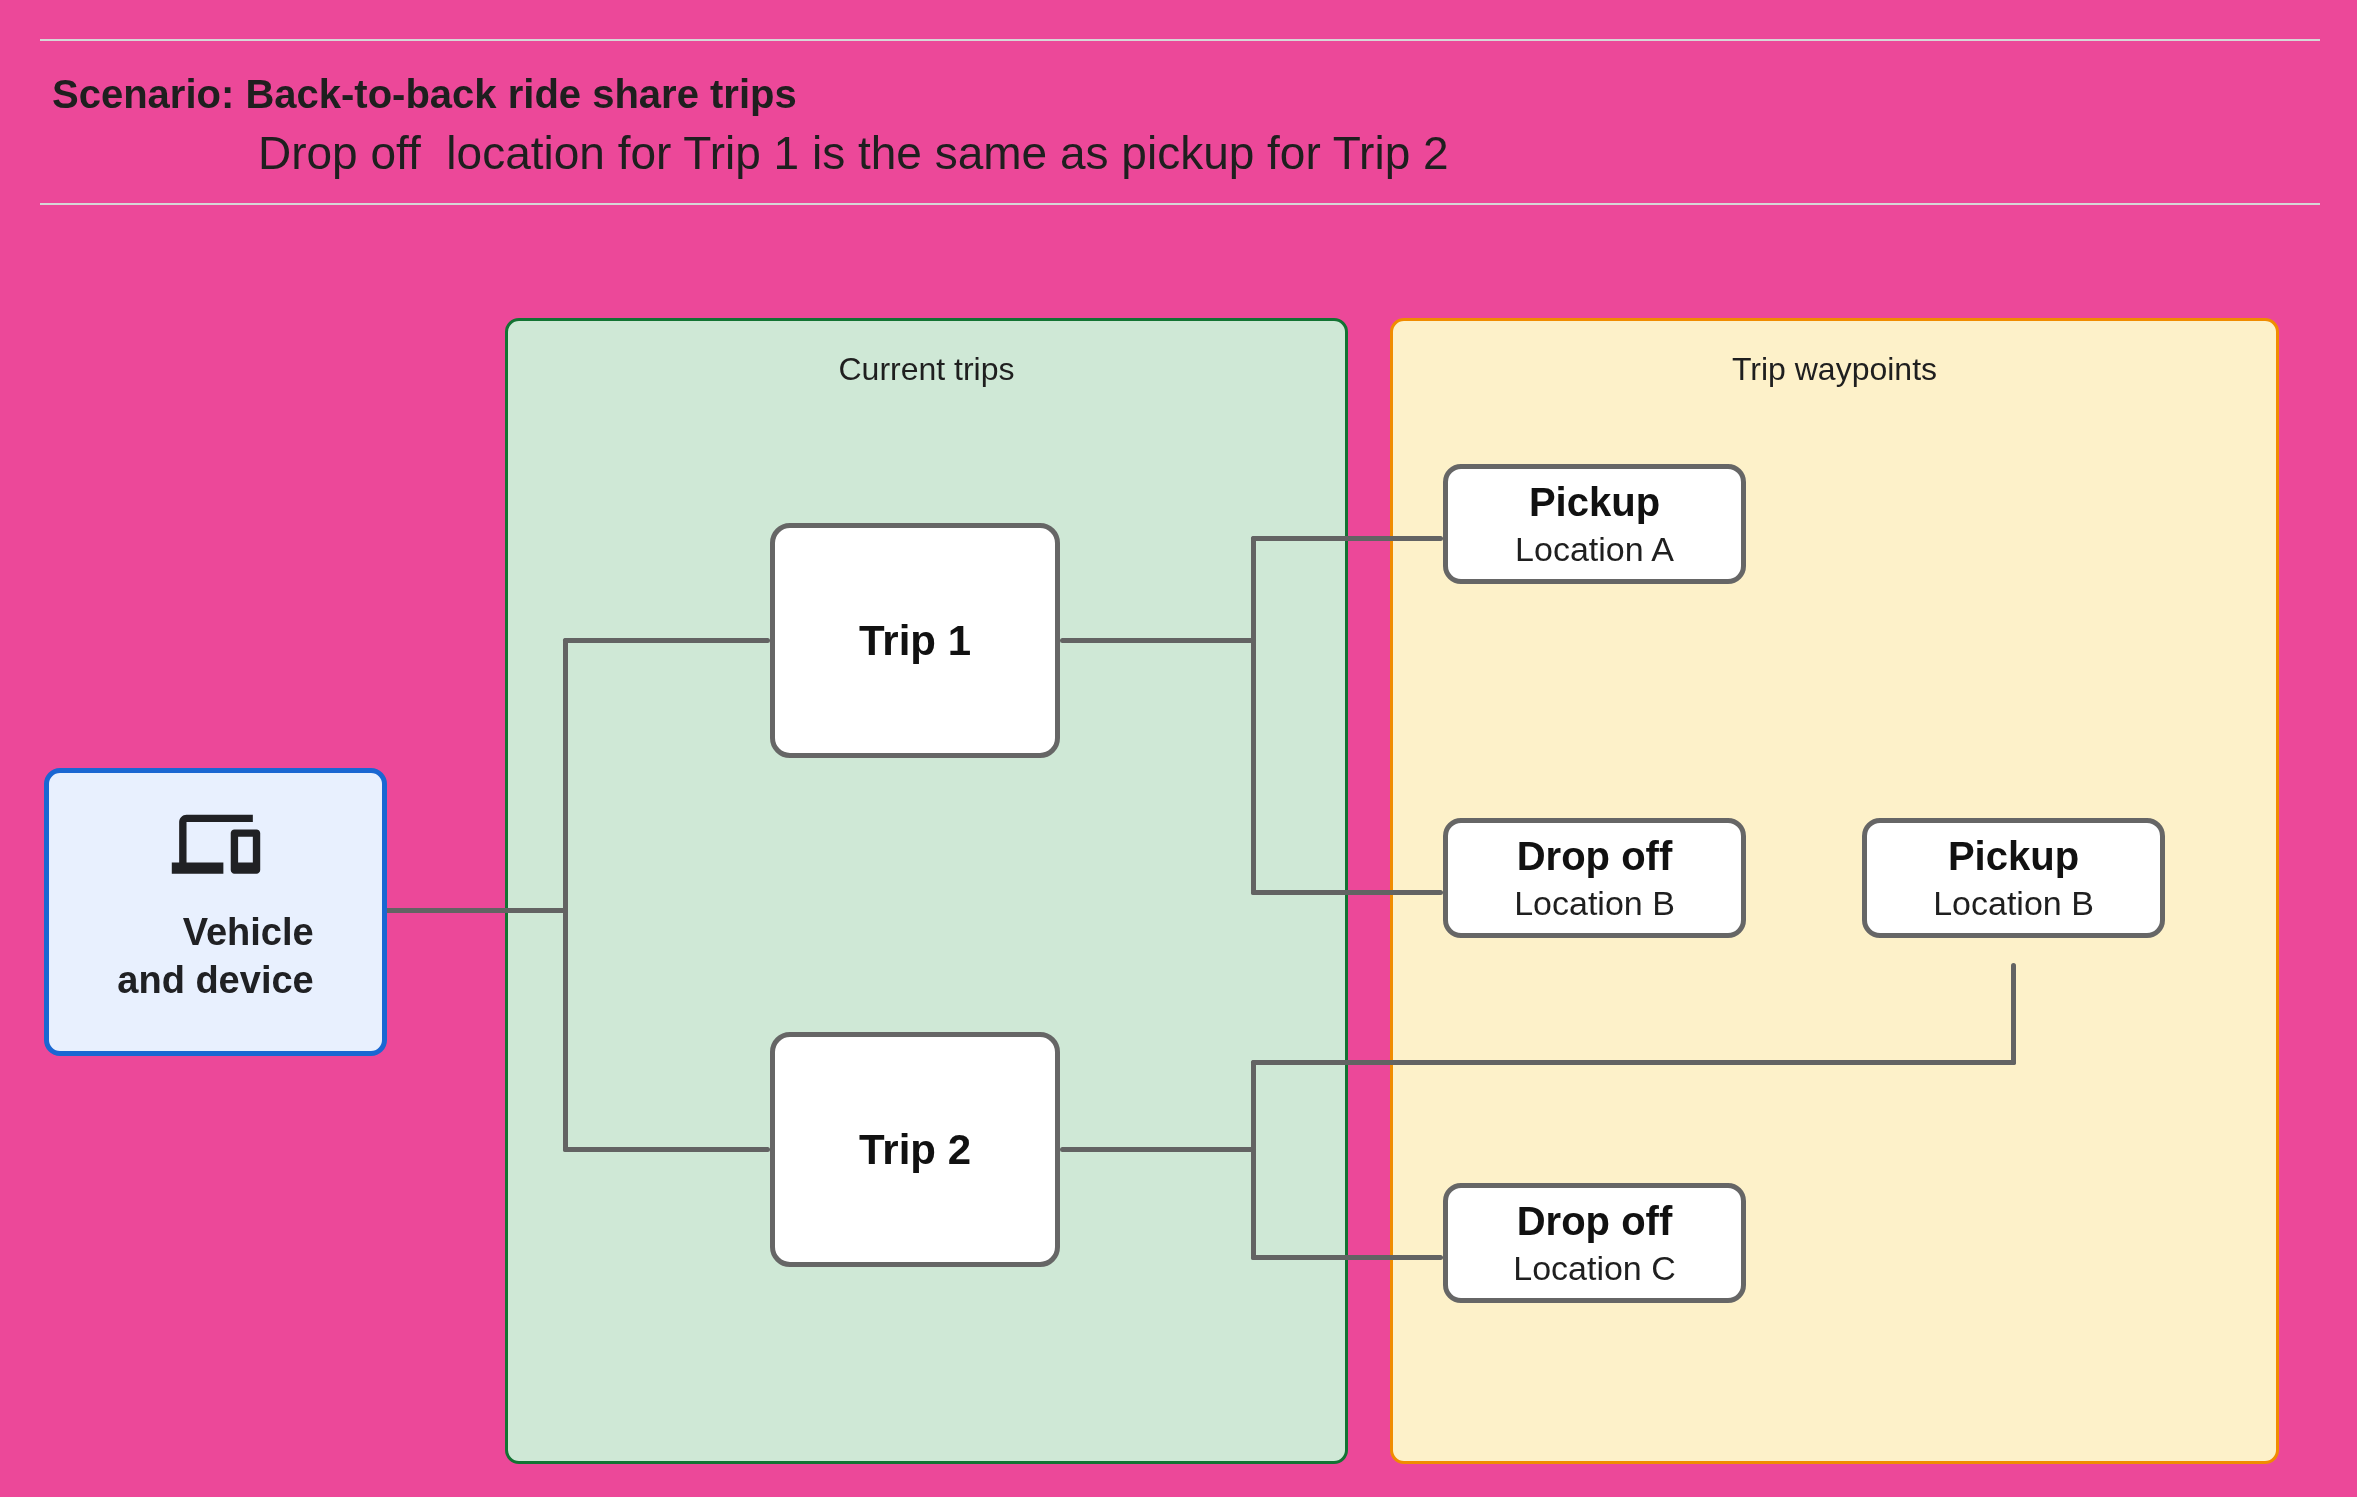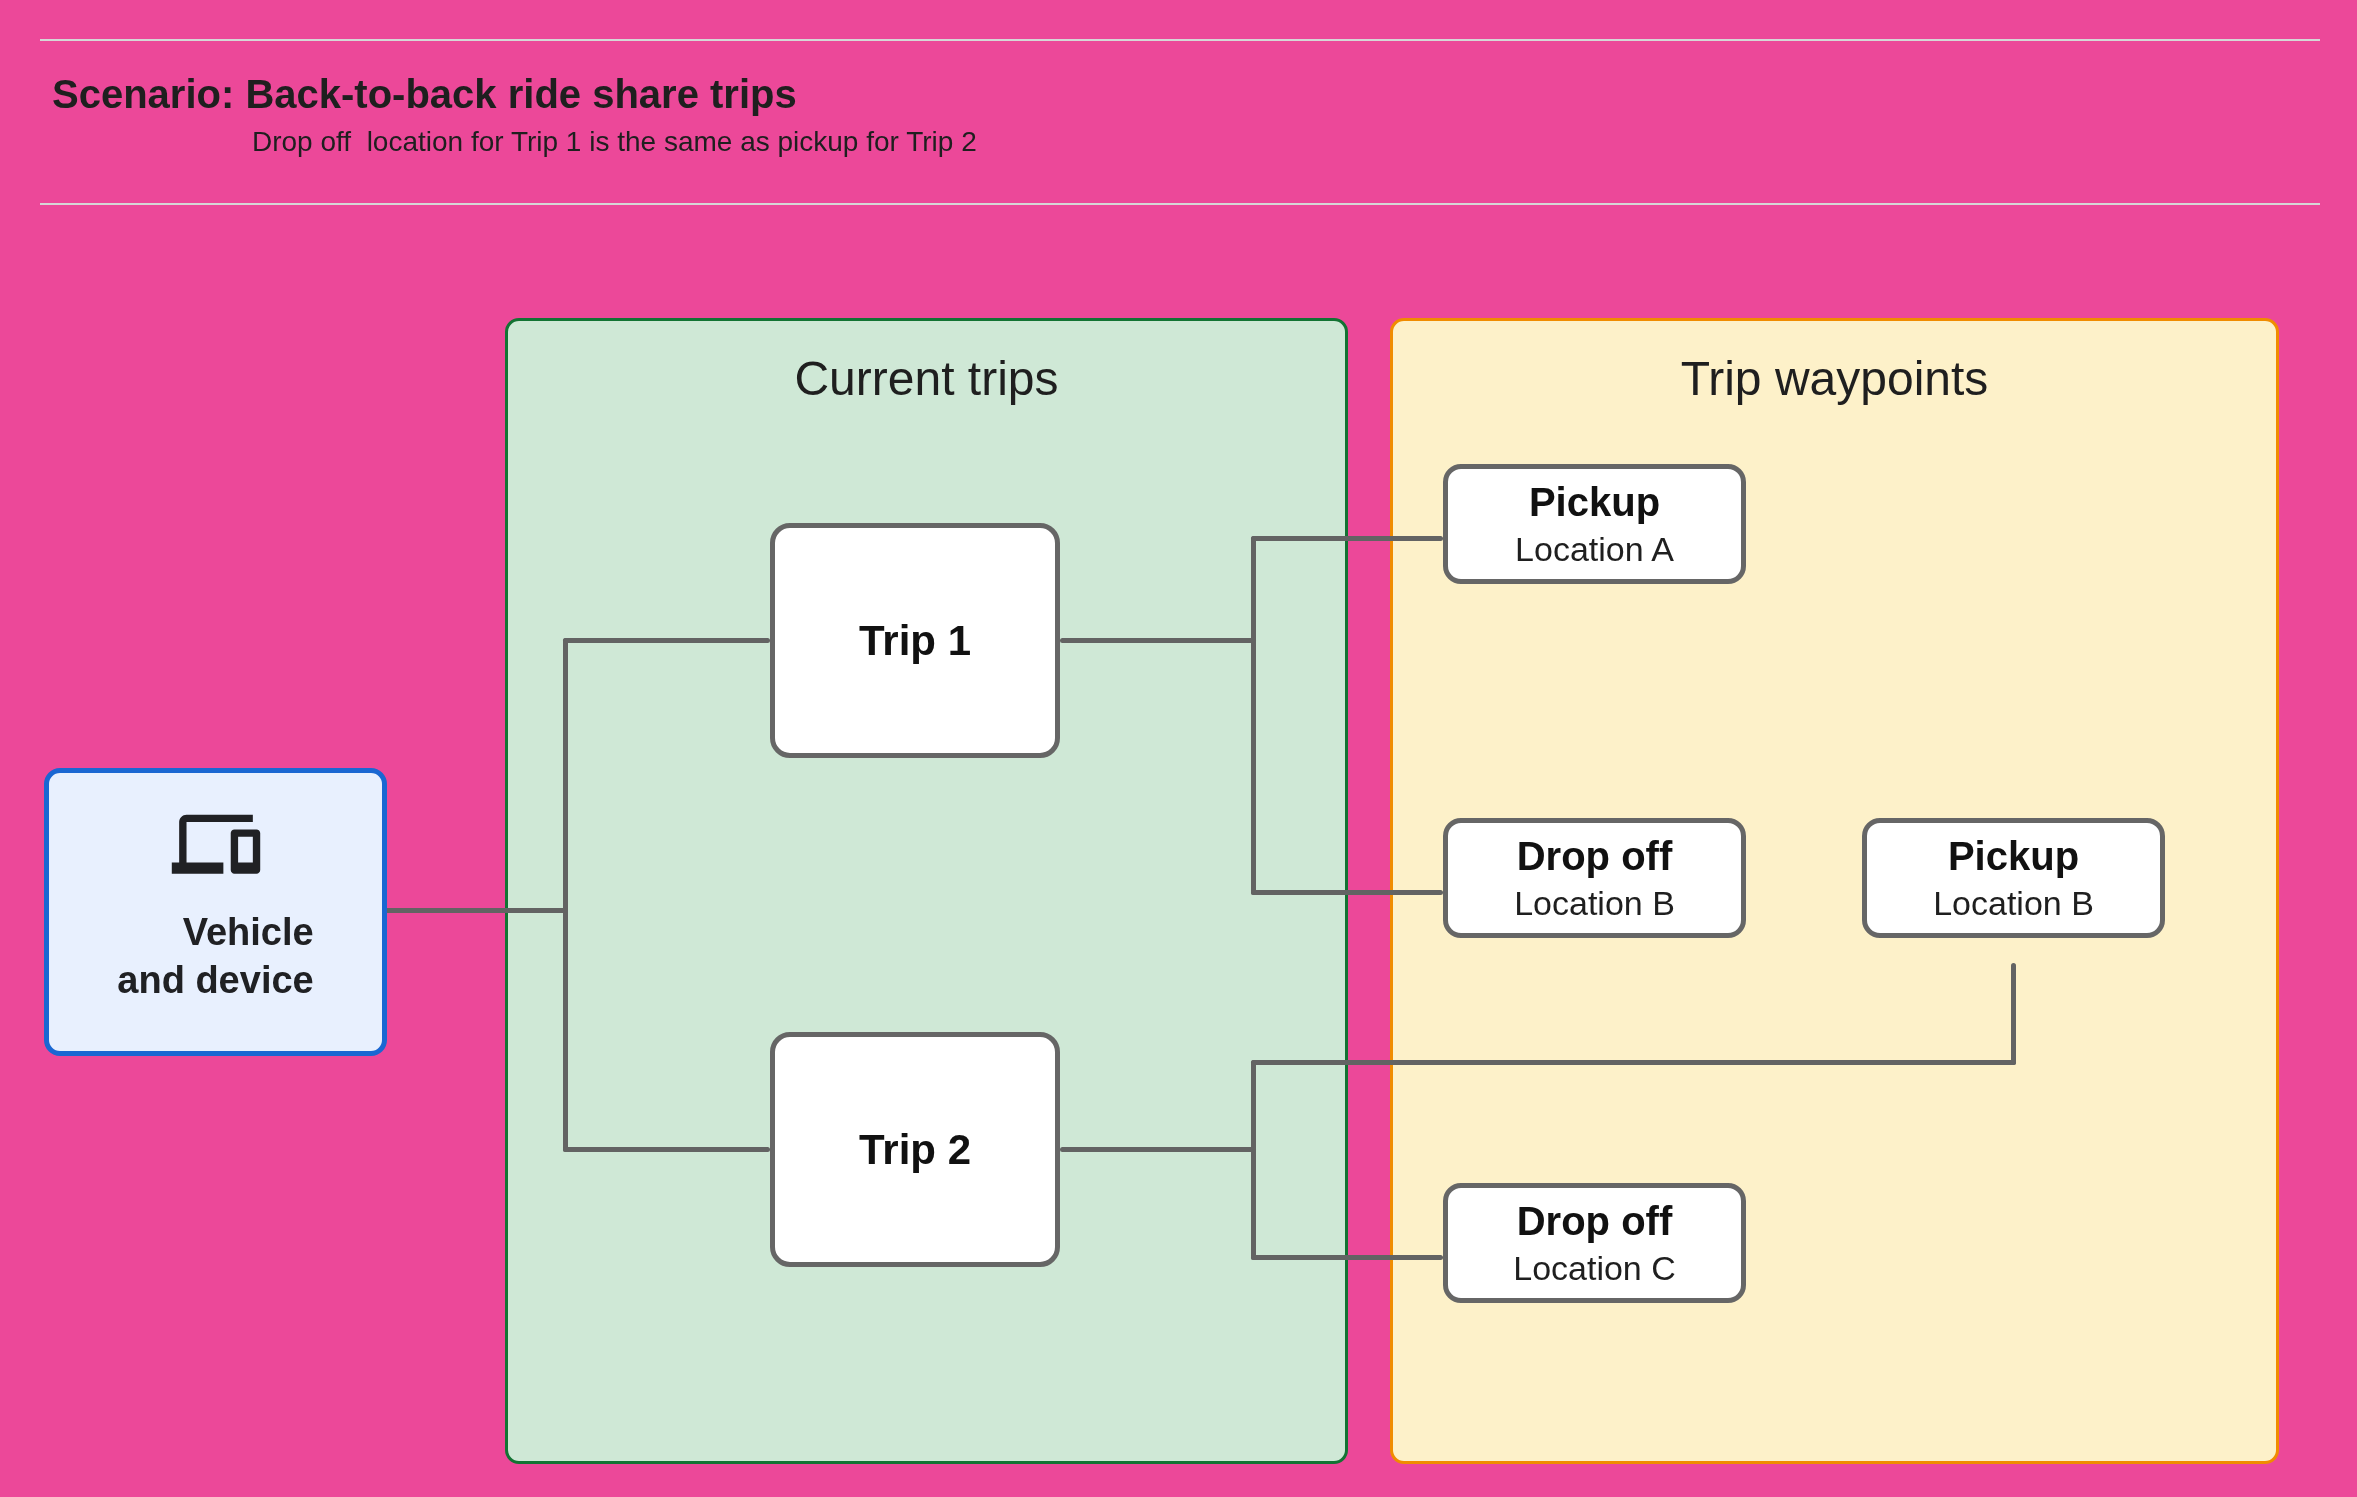--- a/index.html
+++ b/index.html
@@ -2,24 +2,24 @@
 <html><head>
 <meta charset="utf-8">
 <style>
   html,body{margin:0;padding:0;background:#fff;}
   .stage{
     position:relative;width:2357px;height:1497px;background:#ec4899;overflow:hidden;
     font-family:"Liberation Sans","DejaVu Sans",sans-serif;color:#1f1f1f;
   }
   .rule{position:absolute;left:40px;width:2280px;height:2px;background:#d6d6d6;}
   .doc-title{position:absolute;left:52px;top:72px;font-size:40px;font-weight:bold;letter-spacing:0px;}
-  .doc-subtitle{position:absolute;left:252px;top:126px;font-size:28px;font-weight:normal;white-space:pre;}
+  .doc-subtitle{position:absolute;left:258px;top:126px;font-size:46px;font-weight:normal;white-space:pre;}
 
   .group{position:absolute;border-radius:14px;}
-  .group-title{position:absolute;top:30px;left:0;width:100%;text-align:center;font-size:48px;font-weight:normal;color:#1f1f1f;}
+  .group-title{position:absolute;top:30px;left:0;width:100%;text-align:center;font-size:32px;font-weight:normal;color:#1f1f1f;}
 
   .vehicle-box{
     position:absolute;left:44px;top:768px;width:343px;height:288px;box-sizing:border-box;
     background:#e8f0fe;border:5px solid #1a67d2;border-radius:16px;
     display:flex;flex-direction:column;align-items:center;justify-content:flex-start;
   }
   .vehicle-icon{margin-top:38px;}
   .vehicle-label{margin-top:28px;text-align:right;font-size:38px;font-weight:bold;line-height:1.25;color:#202124;}
 
   .trip-box{

